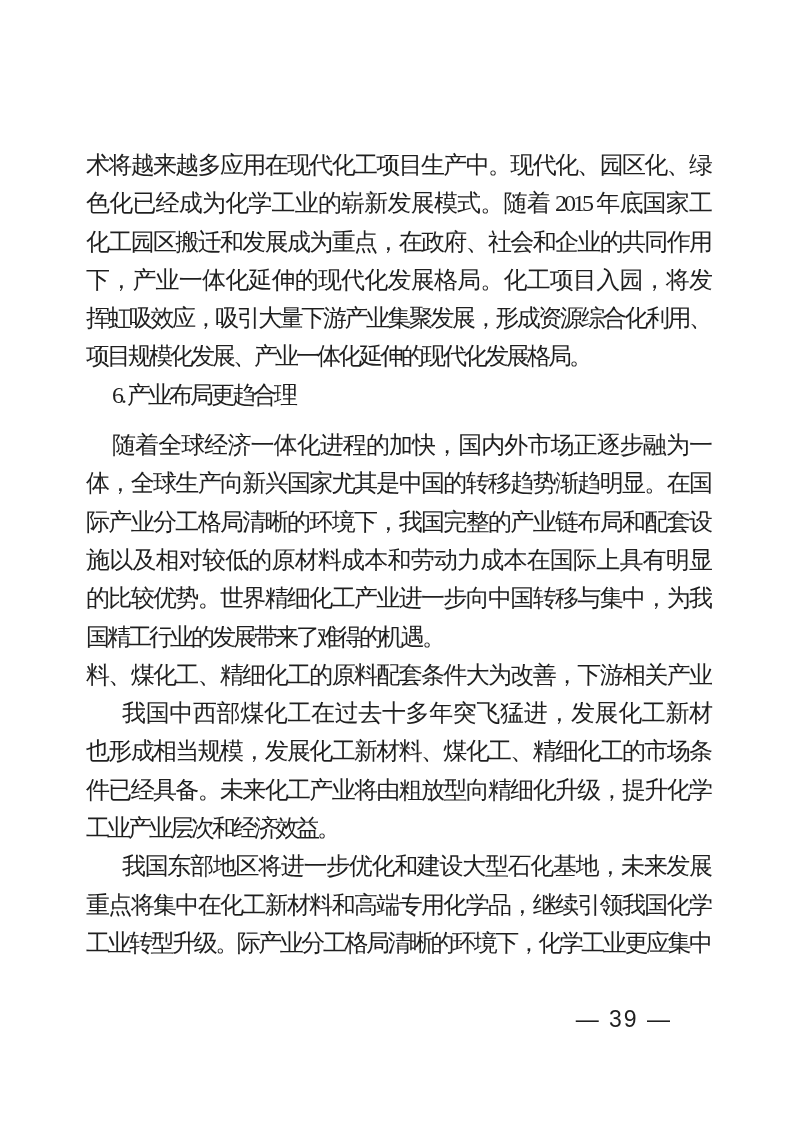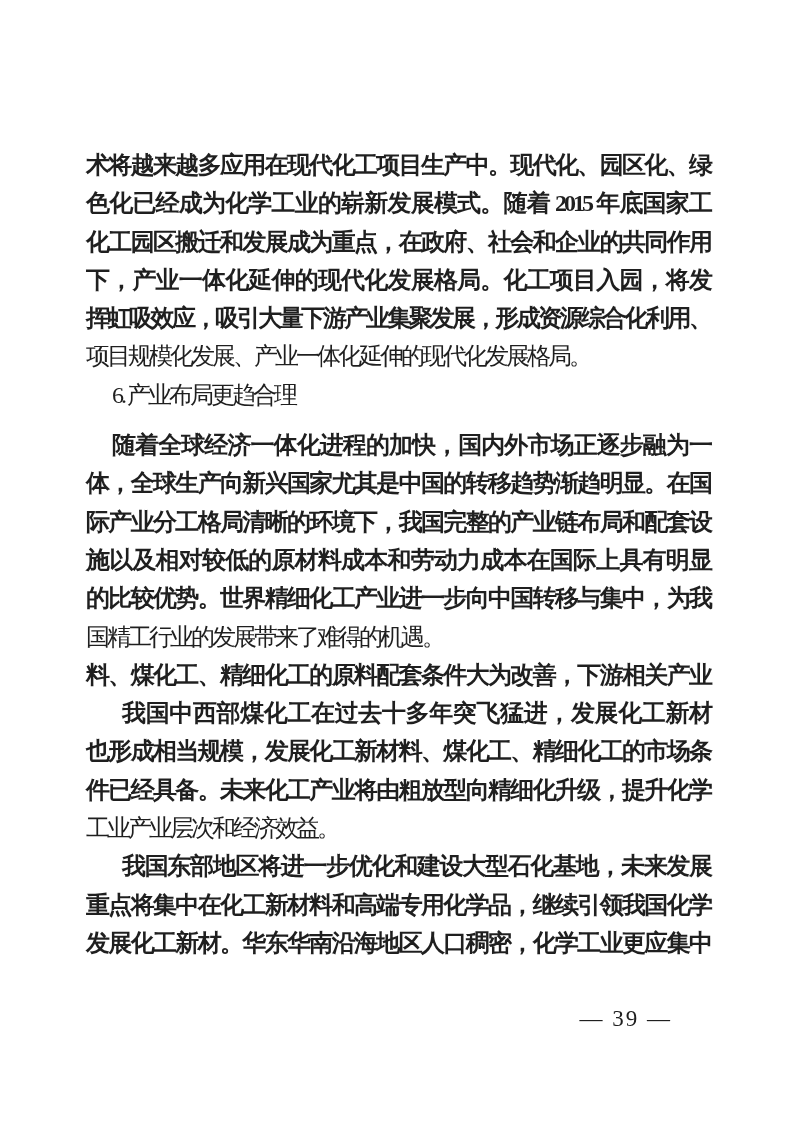--- a/index.html
+++ b/index.html
@@ -30,30 +30,29 @@
     letter-spacing: -3px;
     line-height: 38.3px;
     height: 38.3px;
     color: #1f1f1f;
     white-space: nowrap;
     overflow: visible;
   }
   .line.justify {
     text-align: justify;
     text-align-last: justify;
-    font-weight: bold;
   }
   .page-number {
     position: absolute;
     top: 1006px;
     right: 122px;
     font-size: 23px;
     letter-spacing: 2px;
     color: #1f1f1f;
-    font-family: Liberation Serif, serif;
+    font-family: Liberation Sans, sans-serif;
   }
 </style>
 </head>
 <body>
 
 <div class="page">
   <div class="text-block">
       <div class="line justify">术将越来越多应用在现代化工项目生产中。现代化、园区化、绿</div>
       <div class="line justify">色化已经成为化学工业的崭新发展模式。随着 2015 年底国家工</div>
       <div class="line justify">化工园区搬迁和发展成为重点，在政府、社会和企业的共同作用</div>
@@ -67,16 +66,16 @@
       <div class="line justify">施以及相对较低的原材料成本和劳动力成本在国际上具有明显</div>
       <div class="line justify">的比较优势。世界精细化工产业进一步向中国转移与集中，为我</div>
       <div class="line">国精工行业的发展带来了难得的机遇。</div>
       <div class="line justify">料、煤化工、精细化工的原料配套条件大为改善，下游相关产业</div>
       <div class="line justify" style="text-indent: 36px;">我国中西部煤化工在过去十多年突飞猛进，发展化工新材</div>
       <div class="line justify">也形成相当规模，发展化工新材料、煤化工、精细化工的市场条</div>
       <div class="line justify">件已经具备。未来化工产业将由粗放型向精细化升级，提升化学</div>
       <div class="line">工业产业层次和经济效益。</div>
       <div class="line justify" style="text-indent: 36px;">我国东部地区将进一步优化和建设大型石化基地，未来发展</div>
       <div class="line justify">重点将集中在化工新材料和高端专用化学品，继续引领我国化学</div>
-      <div class="line justify">发展化工新材。华东华南沿海地区人口稠密，化学工业更应集中</div>
+      <div class="line justify">工业转型升级。际产业分工格局清晰的环境下，化学工业更应集中</div>
     </div>
   <div class="page-number">— 39 —</div>
 </div>
 
 </body></html>

